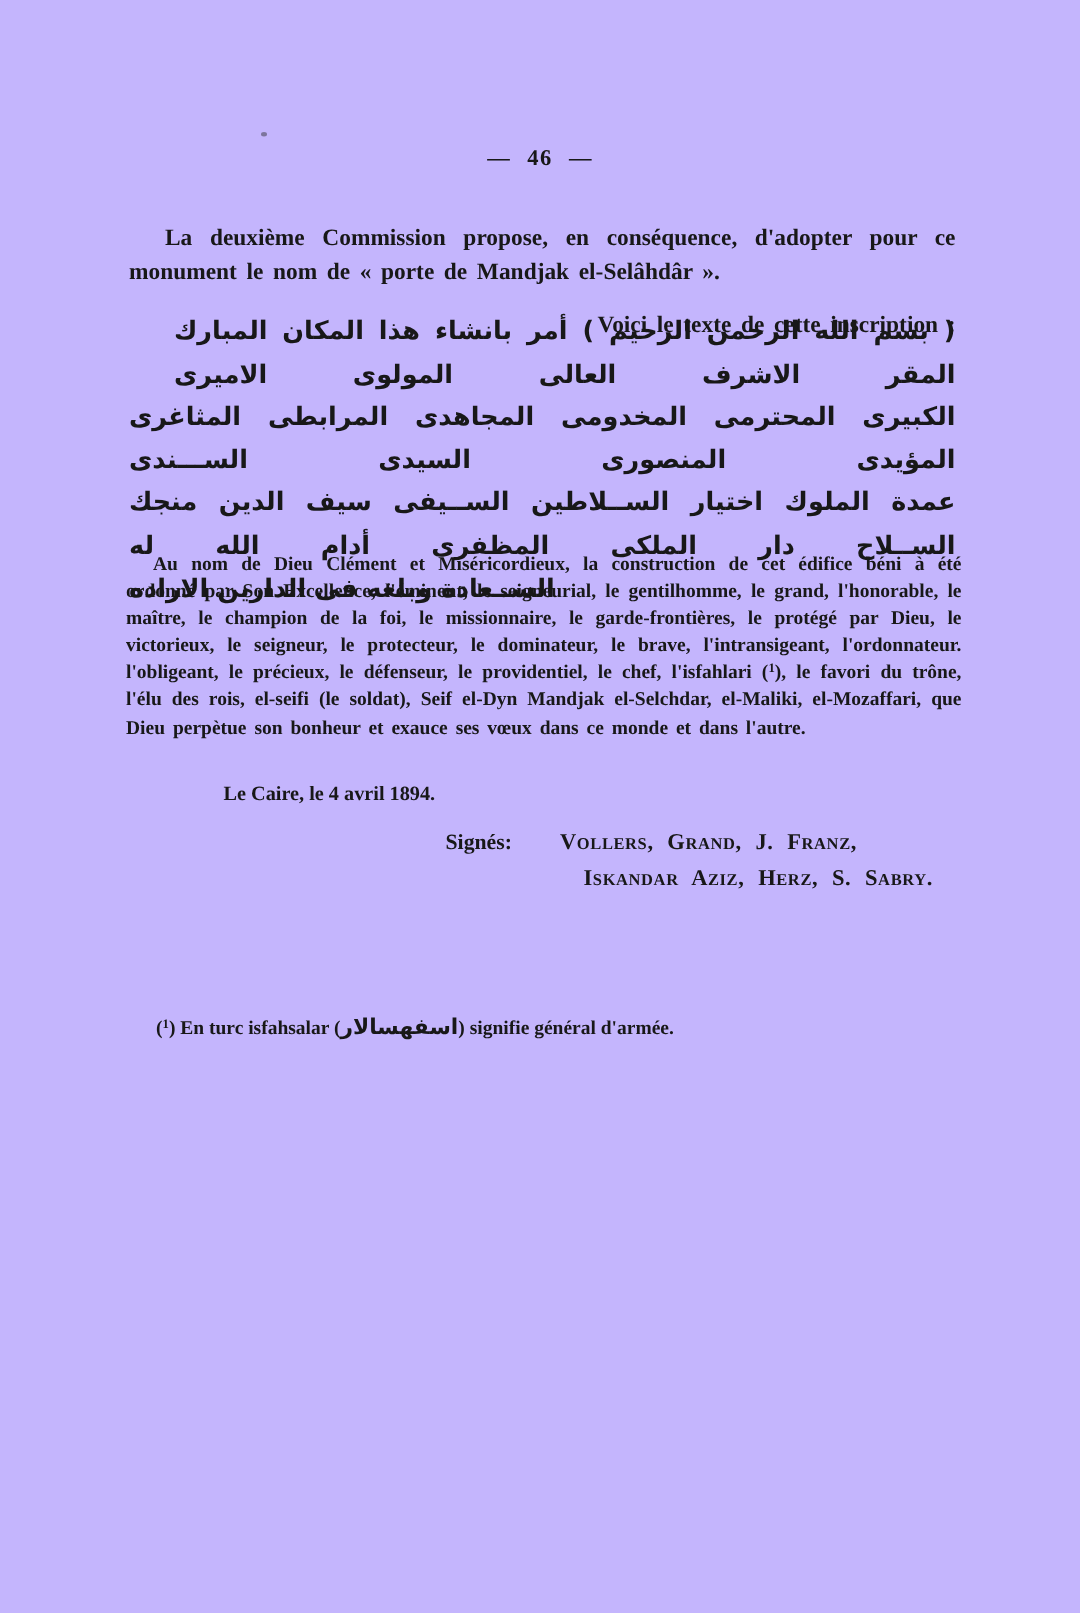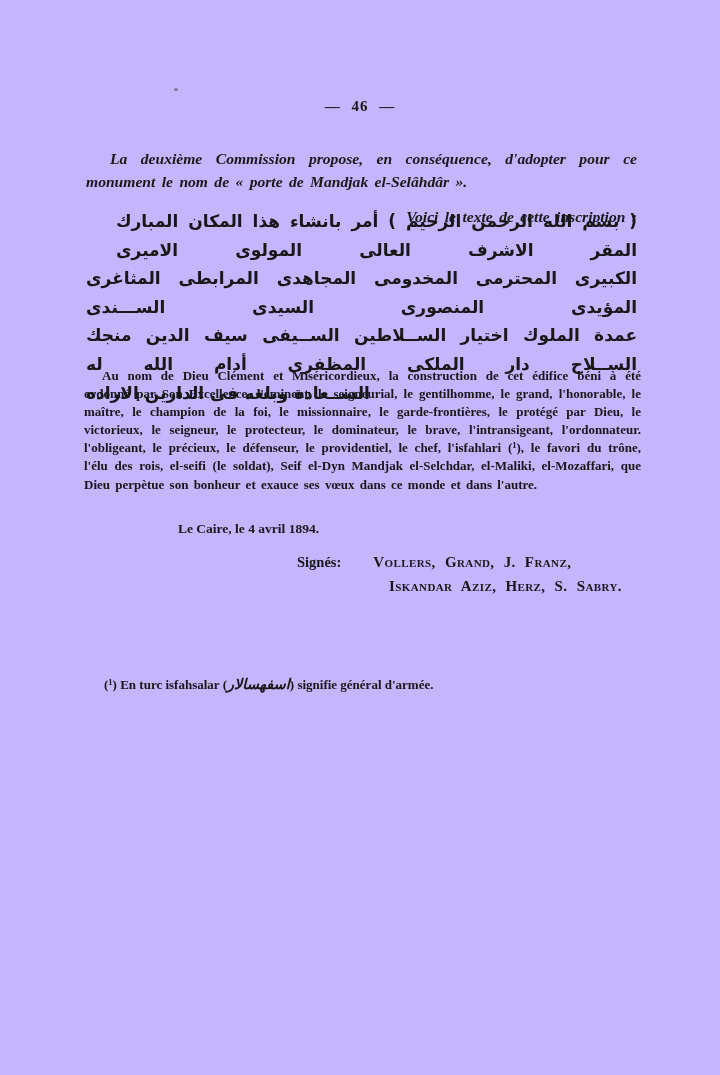--- a/index.html
+++ b/index.html
@@ -25,21 +25,21 @@
     width:4px; height:3px; border-radius:50%;
     background:rgba(40,40,40,0.45);
   }
 
   .para {
     left:86px; width:551px;
     font-size:15.6px; line-height:23px;
     text-align:justify;
     word-spacing:2.5px;
   }
-  .para.indent { text-indent:24px;font-style:italic; }
+  .para.indent { text-indent:24px; }
   .intro { text-align:right; }
 
   .arabic {
     left:86px; width:551px;
     direction:rtl;
     font-family:"DejaVu Sans",sans-serif;
     font-weight:700;
   }
   .ar-line {
     font-size:17px; line-height:28.6px;
@@ -51,39 +51,38 @@
 
   .translation {
     left:84px; width:557px;
     font-size:13px; line-height:18.1px;
     text-align:justify; text-indent:18px;
     word-spacing:2px;
   }
   sup.fnref { font-size:8.5px; line-height:0; vertical-align:4px; }
 
   .dateline {
-    left:178px; top:507px;
+    left:149px; top:507px;
     font-size:13.5px;
   }
 
   .signatures { left:297px; top:551px; font-size:14.5px; line-height:23.5px; }
   .sig-label { margin-right:8px; }
   .caps { font-variant:small-caps; letter-spacing:0.4px; word-spacing:5px; font-size:15px;margin-left:24px; }
   .sig-line2 { margin-left:68px; }
 
   .footnote {
     left:86px; top:662px; width:552px;
     font-size:13px; line-height:19px;
     text-indent:18px;
   }
   .ar-inline {
     font-family:"DejaVu Sans",sans-serif;
     direction:rtl; unicode-bidi:isolate;
     font-size:14.5px;
-    font-style:italic;
   }
 </style>
 </head>
 <body>
 
 <div class="page">
 
   <div class="abs pagenum">— 46 —</div>
 
   <div class="abs speck" style="top:88px; left:174px;"></div>

